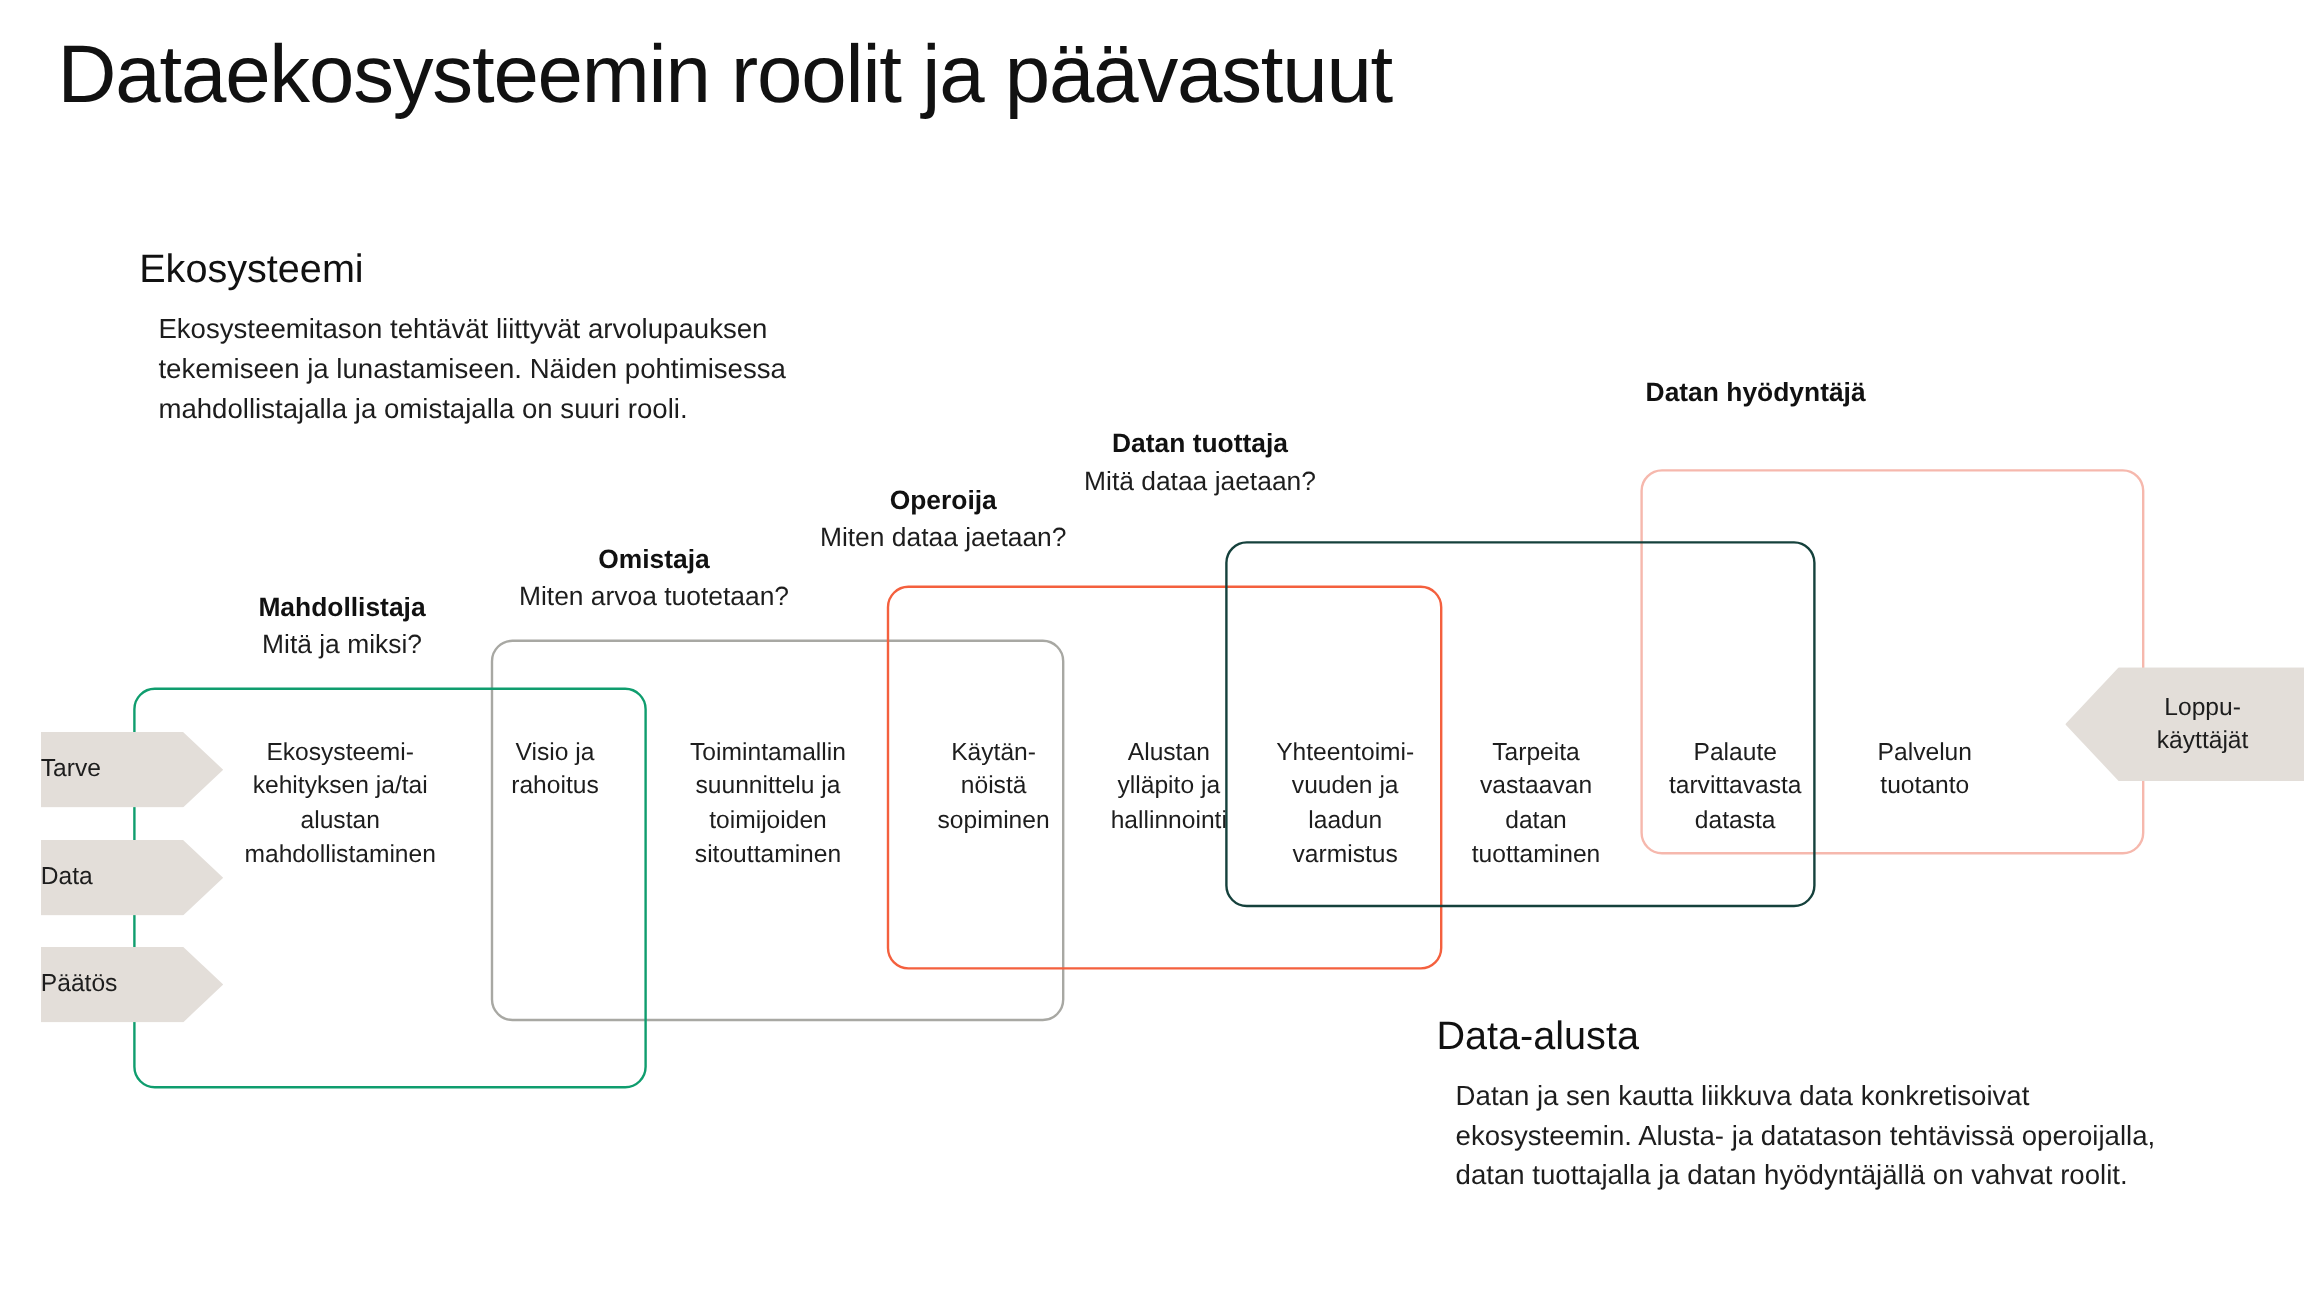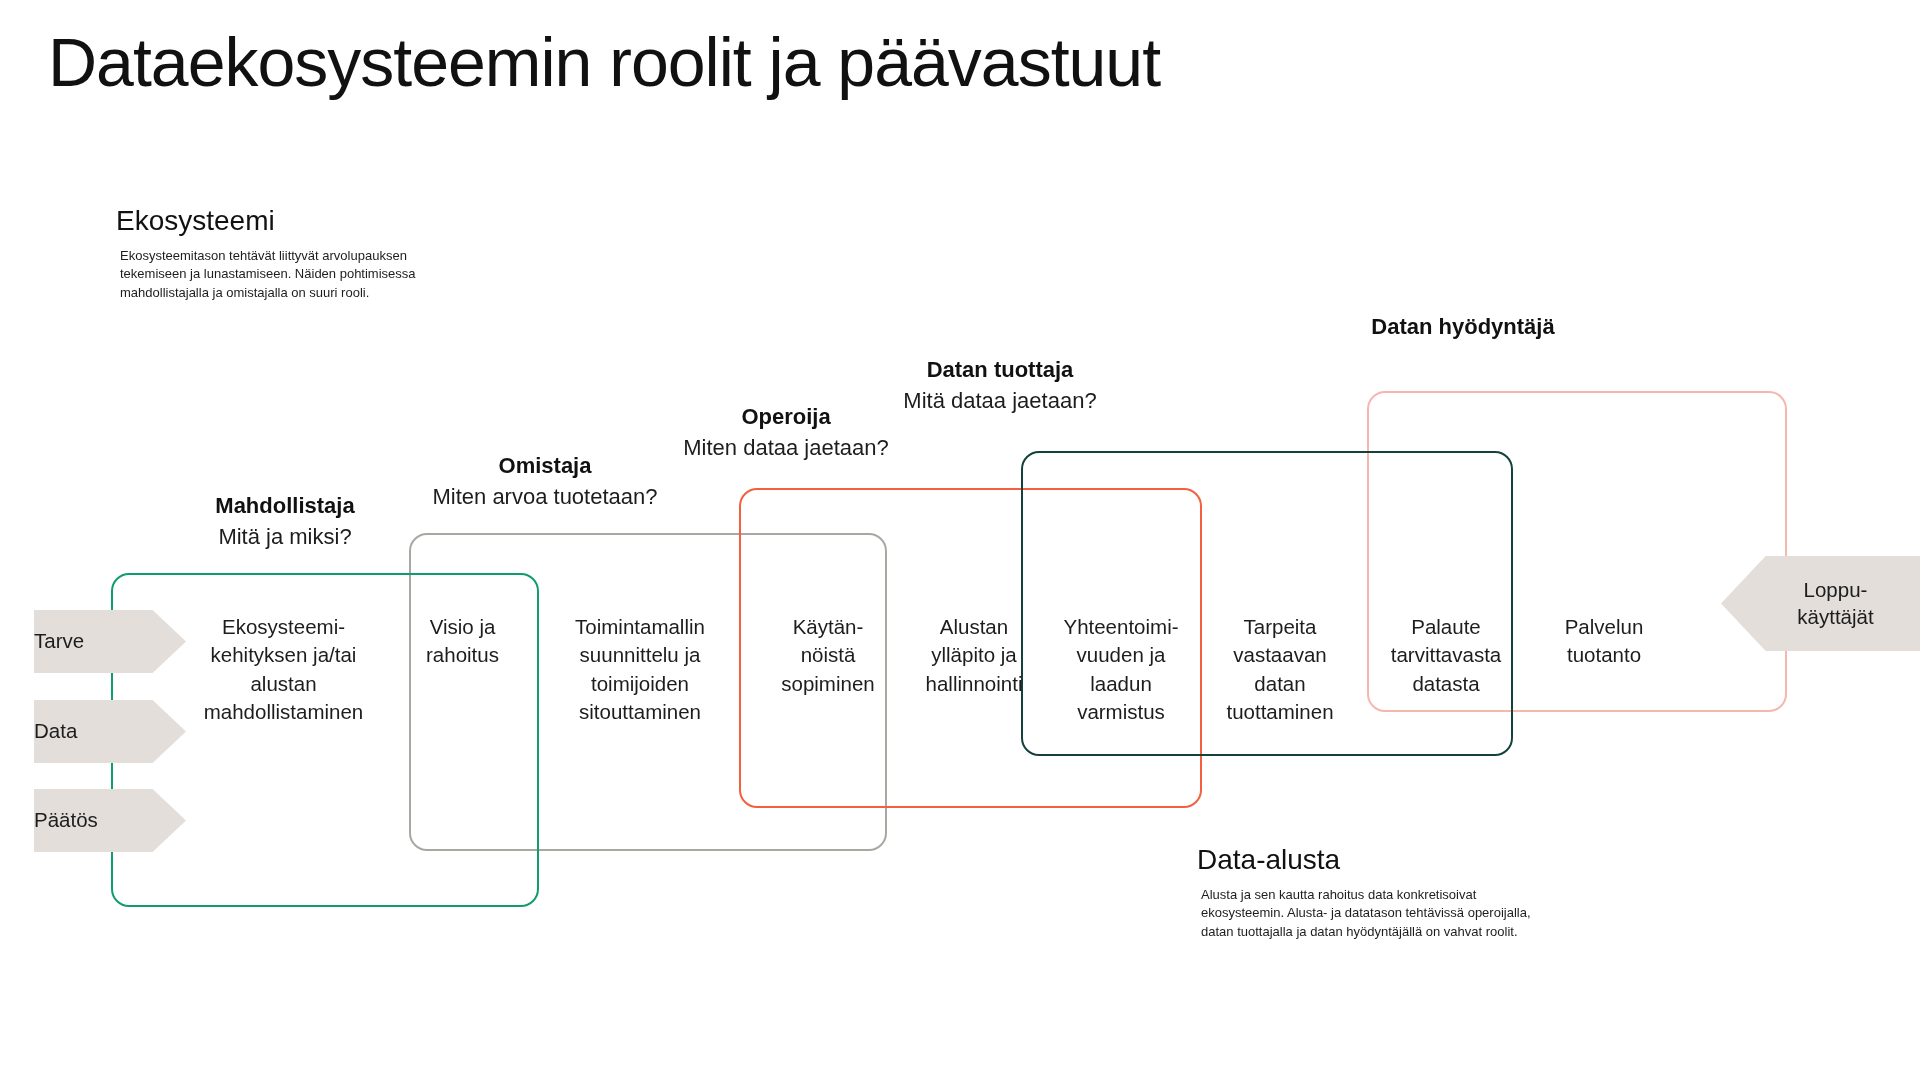--- a/index.html
+++ b/index.html
@@ -31,31 +31,31 @@
     line-height: 1.0;
     color: #111111;
     white-space: nowrap;
   }
 
   
   .note {
     position: absolute;
   }
   .note-title {
-    font-size: 28px;
+    font-size: 33px;
     font-weight: 400;
     color: #111111;
     margin: 0 0 10px 0;
     line-height: 1.1;
   }
   .note-body {
-    font-size: 13px;
+    font-size: 23px;
     line-height: 1.42;
     color: #1d1d1d;
-    margin: 4px;
+    margin: 16px;
   }
   .note-body span { display: block; white-space: nowrap; }
 
   #note-ekosysteemi { left: 116px; top: 206px; }
   #note-dataalusta  { left: 1197px; top: 845px; }
 
   
   .role-label {
     position: absolute;
     text-align: center;
@@ -130,21 +130,21 @@
     <div class="note-body">
       <span>Ekosysteemitason tehtävät liittyvät arvolupauksen</span>
       <span>tekemiseen ja lunastamiseen. Näiden pohtimisessa</span>
       <span>mahdollistajalla ja omistajalla on suuri rooli.</span>
     </div>
   </div>
 
   <div class="note" id="note-dataalusta">
     <div class="note-title">Data-alusta</div>
     <div class="note-body">
-      <span>Alusta ja sen kautta rahoitus data konkretisoivat</span>
+      <span>Datan ja sen kautta liikkuva data konkretisoivat</span>
       <span>ekosysteemin. Alusta- ja datatason tehtävissä operoijalla,</span>
       <span>datan tuottajalla ja datan hyödyntäjällä on vahvat roolit.</span>
     </div>
   </div>
 
   <div class="lane" id="lane-datan-hyodyntaja" style="left:1367px; top:391px; width:420px; height:321px; border-color:#f6b8ad;"></div>
 
   <div class="lane" id="lane-omistaja" style="left:409px; top:533px; width:478px; height:318px; border-color:#a8a8a3;"></div>
 
   <div class="lane" id="lane-mahdollistaja" style="left:111px; top:573px; width:428px; height:334px; border-color:#0f9d6e;"></div>

